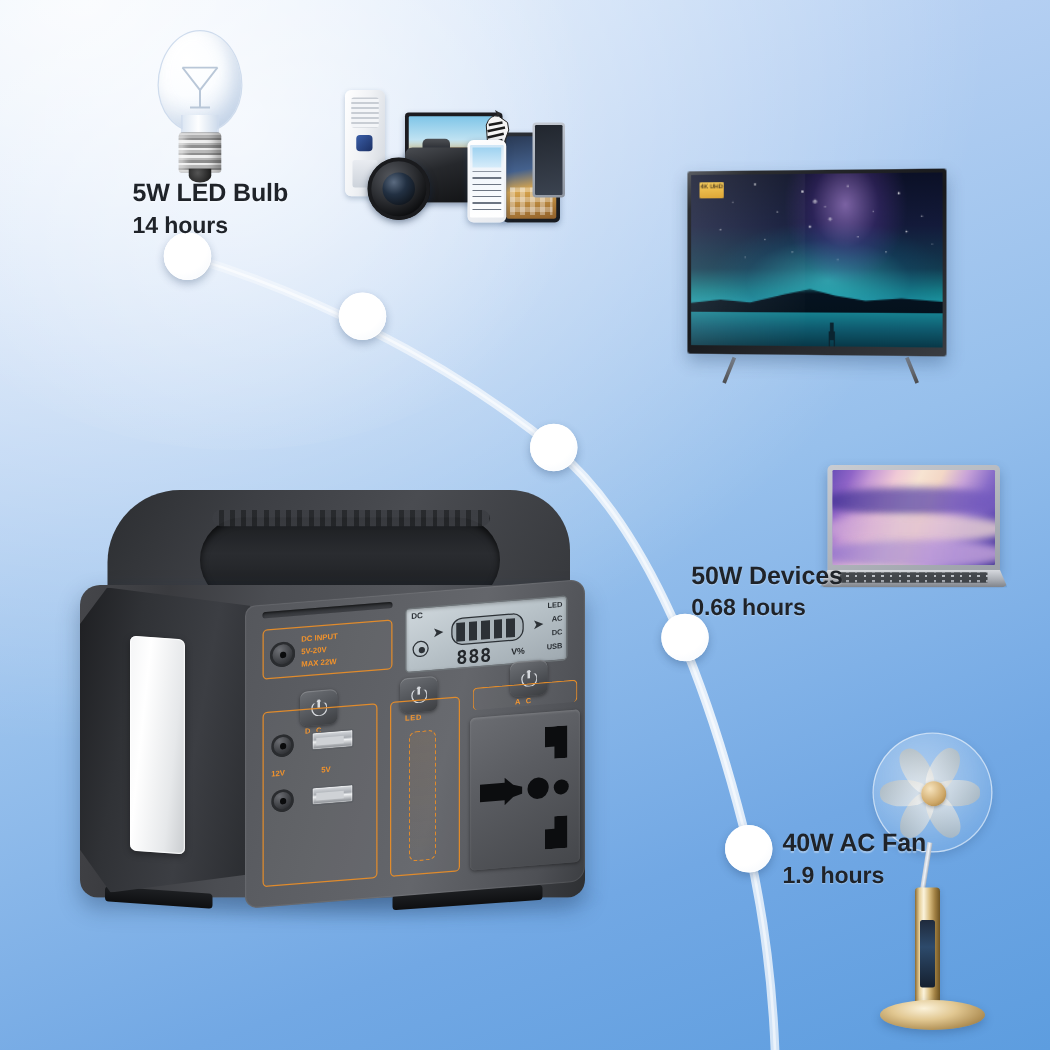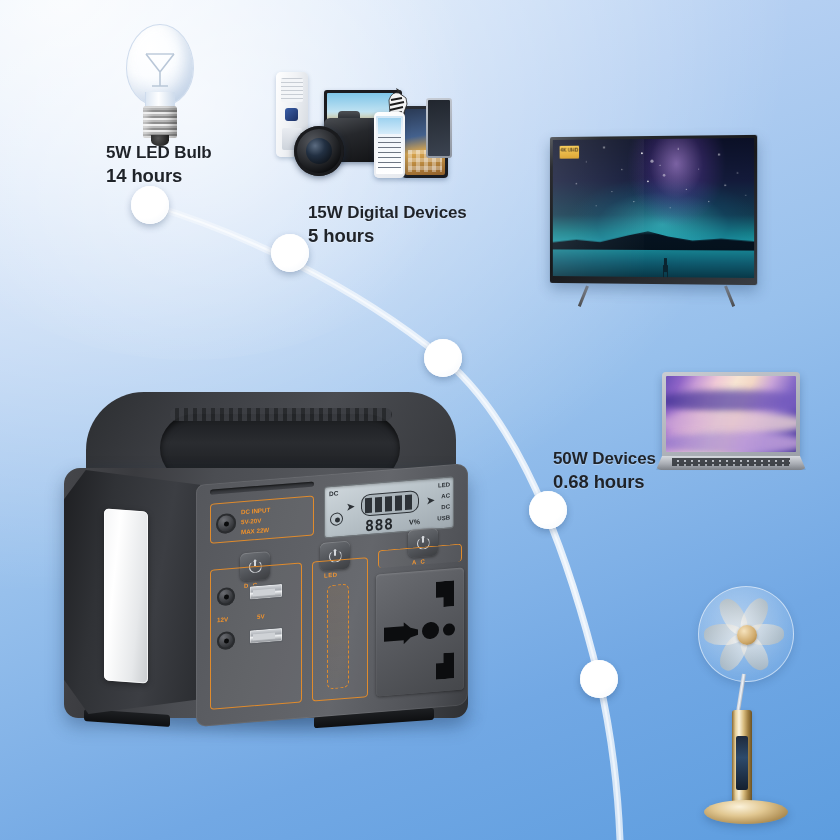--- a/index.html
+++ b/index.html
@@ -31,21 +31,21 @@
     background:radial-gradient(circle at 36% 30%, #ffffff 0%, #ffffff 58%, #f2f6fb 100%);
     box-shadow:0 3px 7px rgba(30,60,100,0.30), 0 0 0 0.5px rgba(255,255,255,0.9) inset;
   }
 
   
   .label{
     position:absolute; color:#1f2329;
     font-weight:700; line-height:1.30; white-space:nowrap;
     text-shadow:0 1px 1px rgba(255,255,255,0.35);
   }
-  .label .l1{ font-size:17px; letter-spacing:-0.1px; }
+  .label .l1{ font-size:20px; letter-spacing:-0.1px; }
   .label .l2{ font-size:18.5px; letter-spacing:-0.1px; }
 
   
   .bulb{ position:absolute; left:112px; top:24px; width:96px; height:122px; }
   .bulb .glass{
     position:absolute; left:14px; top:0; width:68px; height:82px;
     border-radius:50% 50% 46% 46% / 54% 54% 46% 46%;
     background:radial-gradient(circle at 34% 28%, #ffffff 0%, #fbfdff 40%, #e8eff8 72%, #d4e1f0 100%);
     border:1.3px solid #cfdced;
     box-shadow:inset -6px -8px 14px rgba(160,185,215,0.45), inset 6px 6px 12px rgba(255,255,255,0.9);
@@ -690,25 +690,25 @@
   <div class="node" style="left: 271px; top: 234px; width: 38px; height: 38px;"></div>
   <div class="node" style="left: 424px; top: 339px; width: 38px; height: 38px;"></div>
   <div class="node" style="left: 529px; top: 491px; width: 38px; height: 38px;"></div>
   <div class="node" style="left: 580px; top: 660px; width: 38px; height: 38px;"></div>
 
   <div class="label" style="left:106px; top:142px;">
     <div class="l1">5W LED Bulb</div>
     <div class="l2">14 hours</div>
   </div>
 
-  <div class="label" style="left:308px; top:202px;">
-    <div class="l1">15W Digital Devices</div>
-    <div class="l2">5 hours</div>
-  </div>
 
 
   <div class="label" style="left:553px; top:448px;">
     <div class="l1">50W Devices</div>
     <div class="l2">0.68 hours</div>
   </div>
 
+  <div class="label" style="left:626px; top:662px;">
+    <div class="l1">40W AC Fan</div>
+    <div class="l2">1.9 hours</div>
+  </div>
 
 </div>
 
 </body></html>

